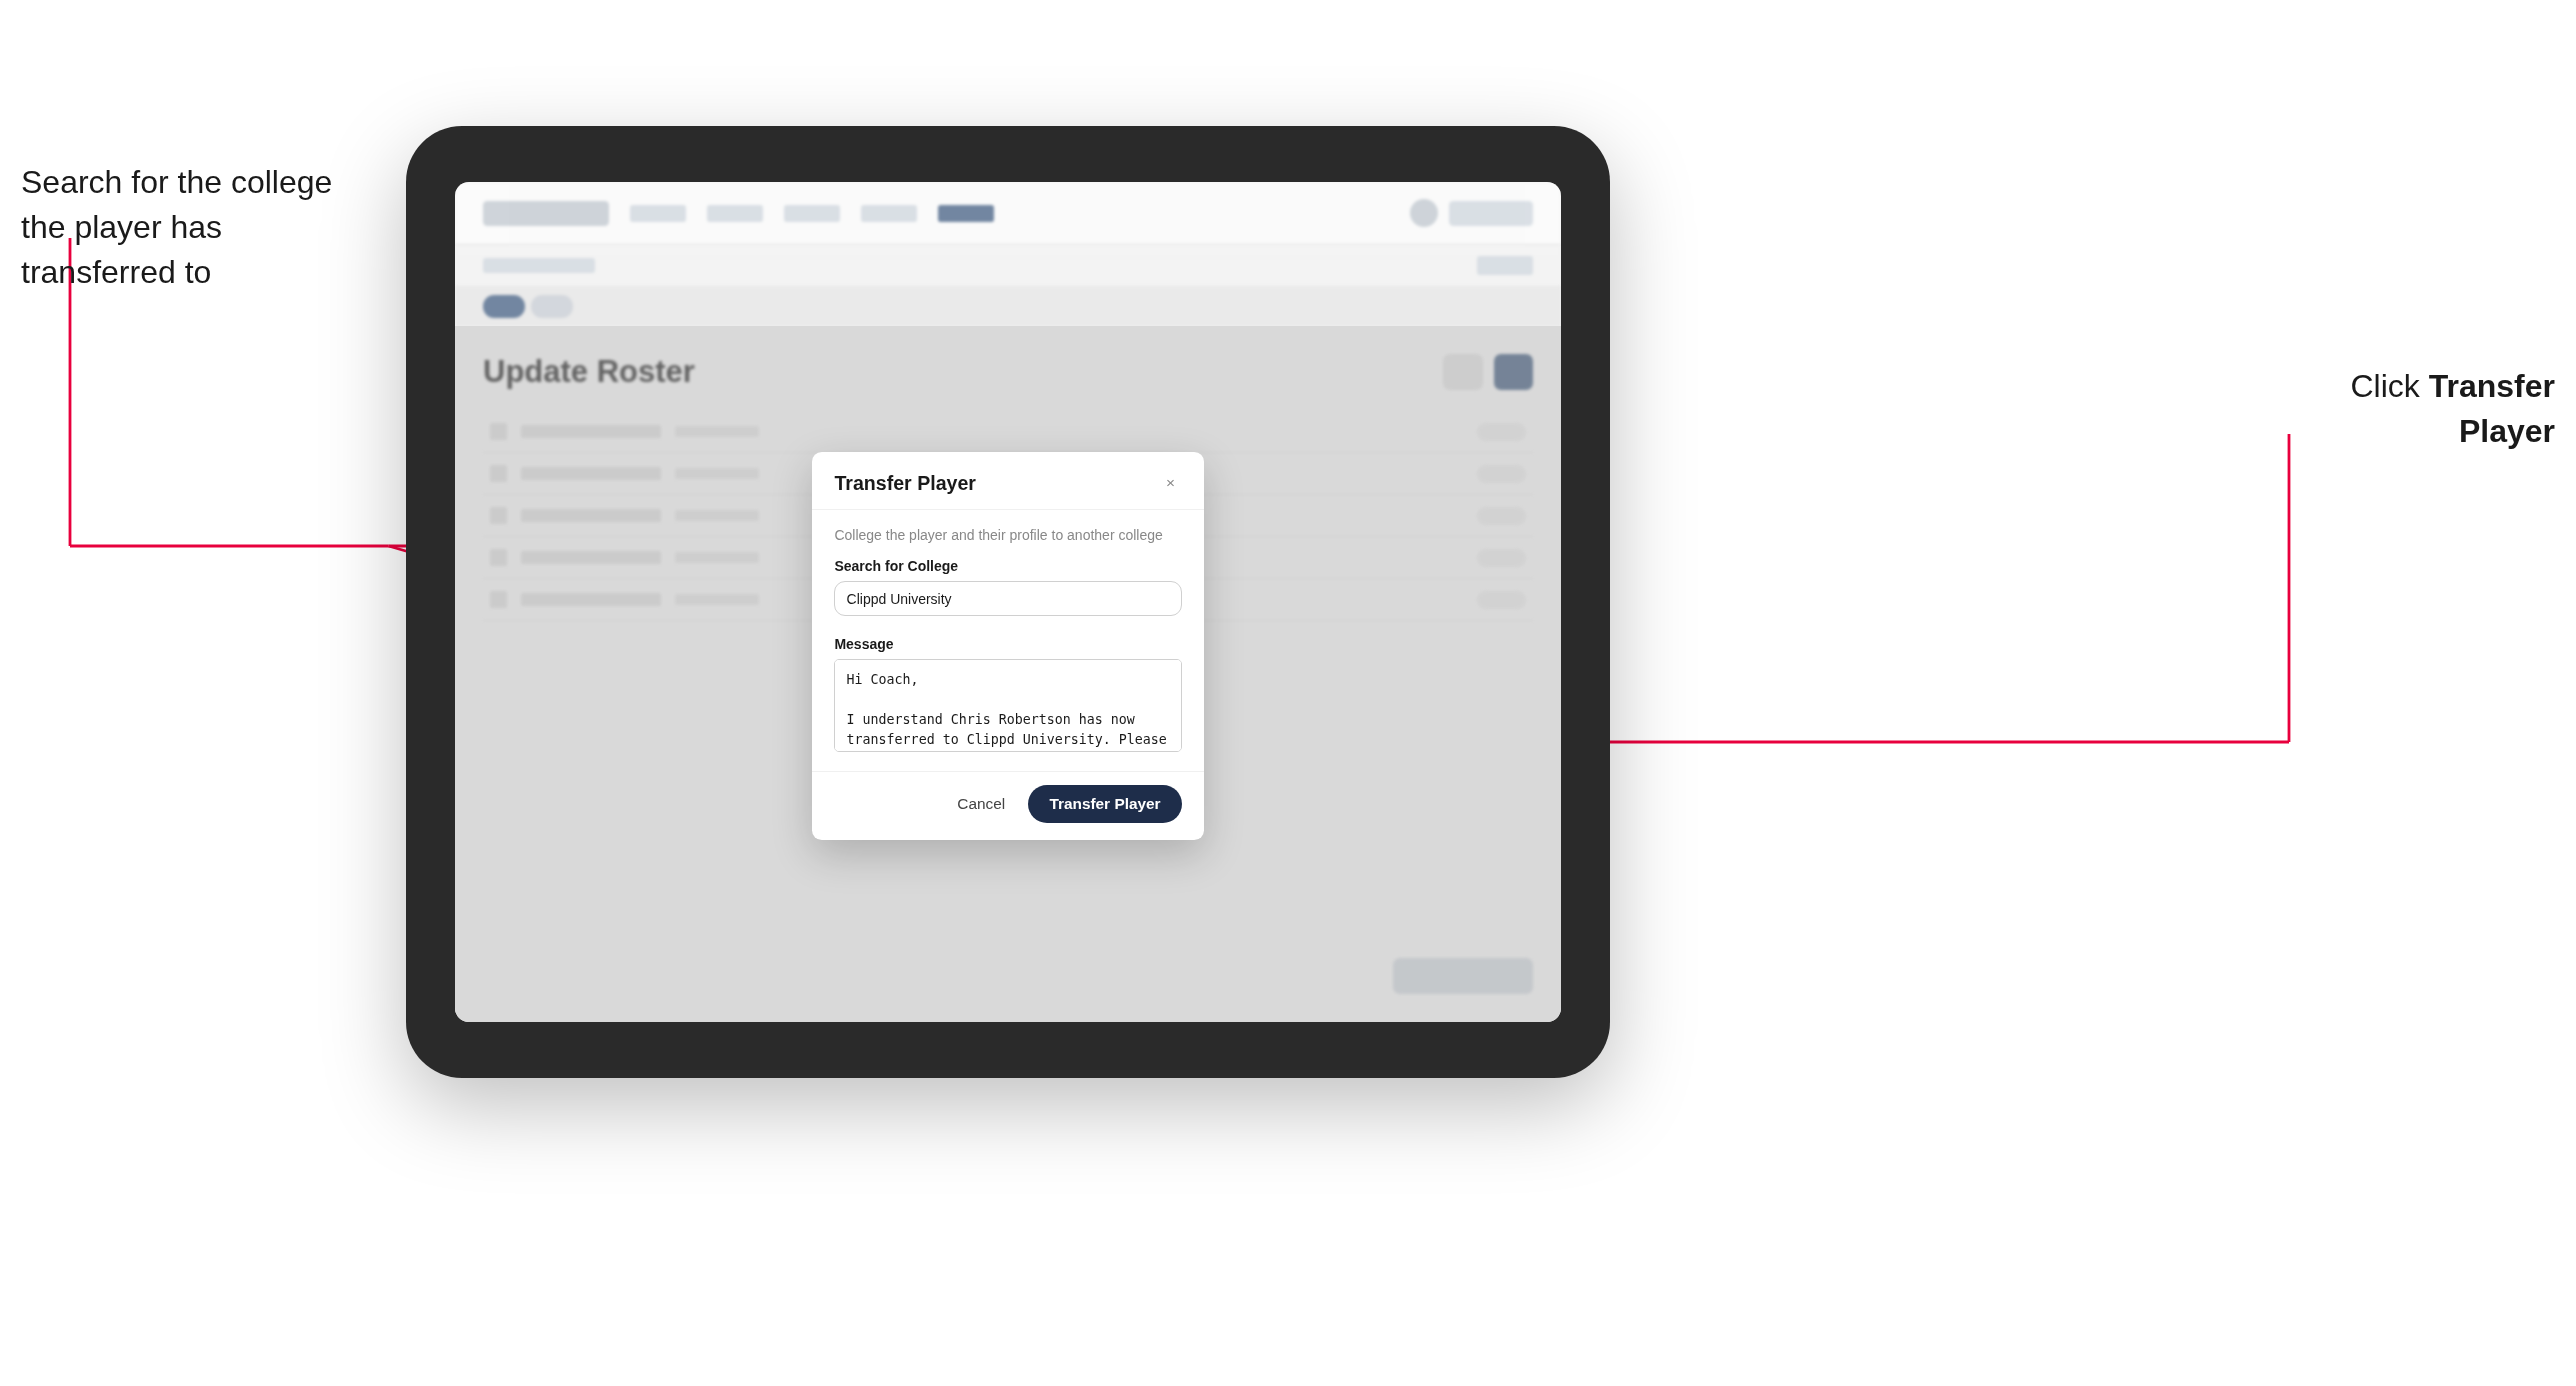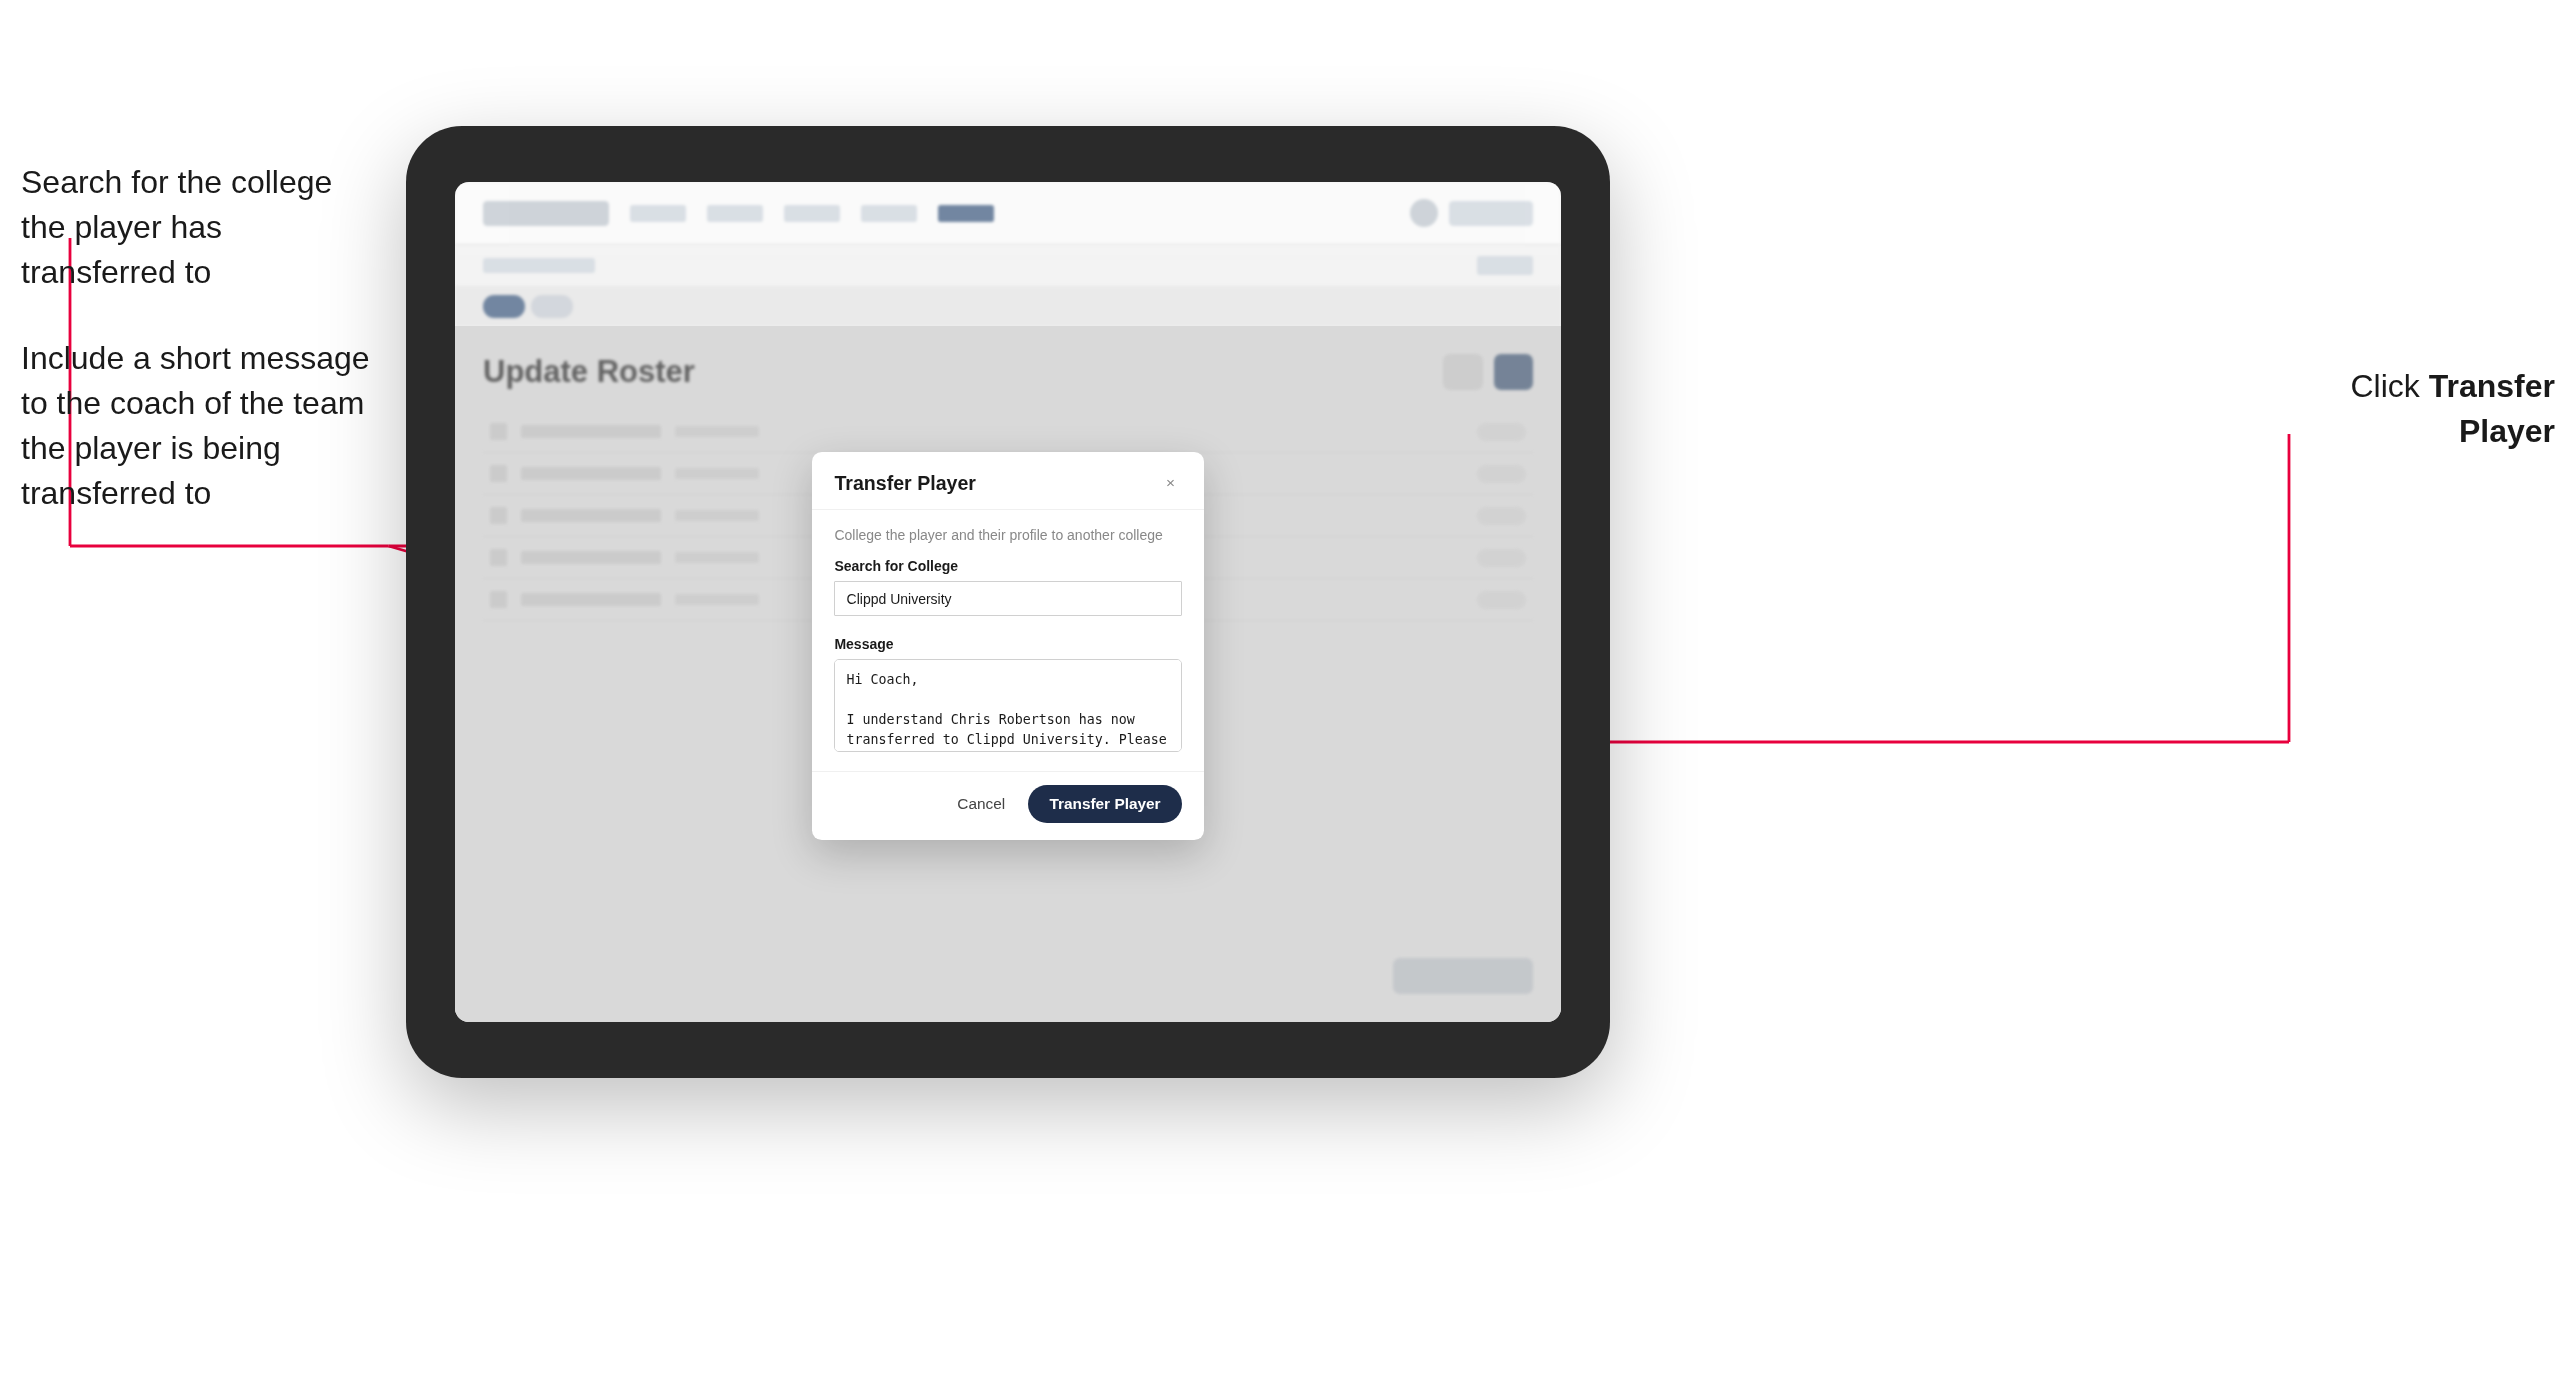--- a/index.html
+++ b/index.html
@@ -310,21 +310,21 @@
     .dialog-label {
       font-size: 14px;
       font-weight: 600;
       color: #1a1a1a;
       margin-bottom: 7px;
     }
     .dialog-input {
       width: 100%;
       height: 35px;
       border: 1px solid #d0d0d0;
-      border-radius: 1px;
+      border-radius: 11px;
       padding: 0 11.2px;
       font-size: 14px;
       color: #1a1a1a;
       margin-bottom: 20px;
       outline: none;
       background: #fff;
     }
     .dialog-textarea {
       width: 100%;
       height: 93px;
@@ -393,21 +393,20 @@
   <line x1="100" y1="340" x2="100" y2="780" stroke="#e8003d" stroke-width="4"></line>
   <line x1="100" y1="780" x2="555" y2="780" stroke="#e8003d" stroke-width="4"></line>
 
   <line x1="3270" y1="620" x2="3270" y2="1060" stroke="#e8003d" stroke-width="4"></line>
   <line x1="3270" y1="1060" x2="1840" y2="1060" stroke="#e8003d" stroke-width="4"></line>
   <polygon points="1840,1060 1860,1045 1860,1075" fill="#e8003d"></polygon>
 </svg>
 
 <div class="annotation-left">
   <div class="annotation-text">Search for the college the player has transferred to</div>
-  <div class="annotation-text">Include a short message to the coach of the team the player is being transferred to</div>
 </div>
 
 <div class="annotation-right">
   <div class="annotation-text">
     <span>Click </span><strong>Transfer Player</strong>
   </div>
 </div>
 
 <div class="tablet-frame">
   <div class="tablet-screen">

